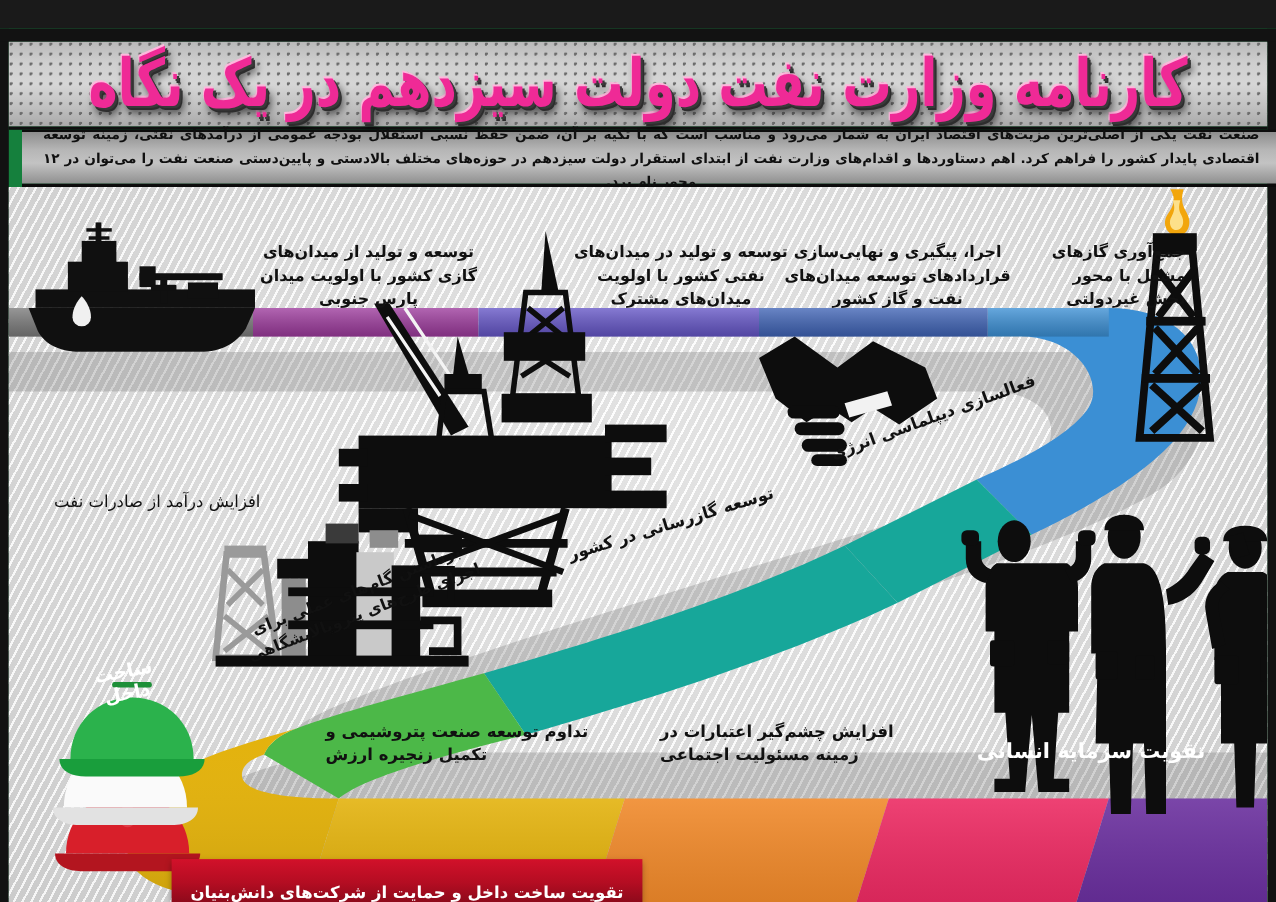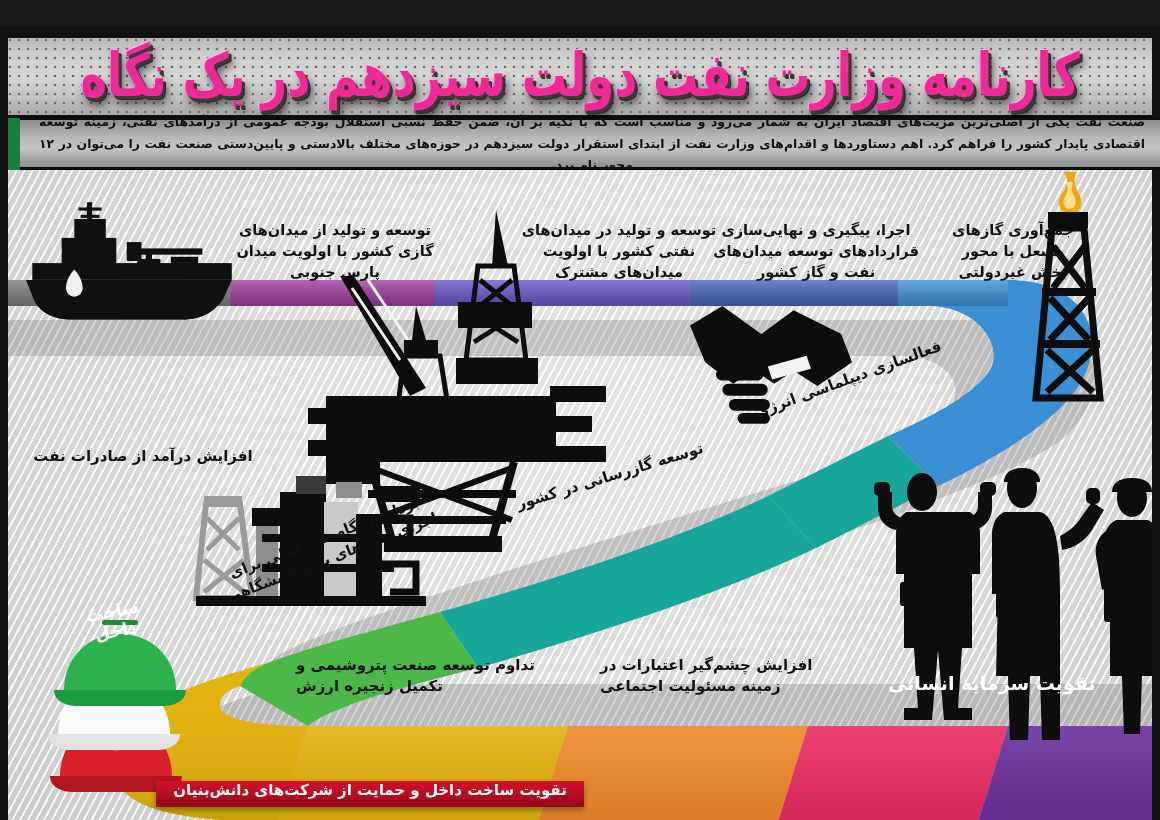--- a/index.html
+++ b/index.html
@@ -63,37 +63,37 @@
 
   
   .ribbon{position:absolute;left:0;top:0;width:1144px;height:654px;}
 
   
   .lbl{position:absolute;font-weight:bold;color:#111;line-height:1.45;}
   .lbl.top{font-size:14.5px;text-align:center;}
 
   .lbl-ship-cap{
     position:absolute;left:10px;top:277px;width:250px;
-    font-size:15px;font-weight:bold;color:#111;text-align:center;
+    font-size:15px;font-weight:normal;color:#111;text-align:center;
   }
 
   
   .rlbl{
     position:absolute;font-weight:bold;color:#111;line-height:1.45;
     white-space:nowrap;transform-origin:50% 50%;
   }
 
   
   .blbl{position:absolute;font-weight:bold;line-height:1.4;text-align:left;}
 
   
   .redbar{
-    position:absolute;left:148px;top:611px;width:428px;height:26px;
+    position:absolute;left:148px;top:611px;width:428px;height:39px;
     background:linear-gradient(180deg,#d2112a 0%,#b40d22 55%,#8e0a1b 100%);
-    display:flex;align-items:flex-start;justify-content:center;
+    display:flex;align-items:flex-end;justify-content:center;
     box-shadow:0 3px 6px rgba(0,0,0,.35);
   }
   .redbar span{color:#fff;font-size:15px;font-weight:bold;white-space:nowrap;}
 </style>
 </head>
 <body>
 
 <div class="stage">
 
   <div class="frame-left"></div>
@@ -340,21 +340,21 @@
         </g>
       </g>
     </svg>
 
     <div class="lbl top" style="left:508px;top:50px;width:206px;">توسعه و تولید در میدان‌های نفتی کشور با اولویت میدان‌های مشترک</div>
 
     <div class="lbl top" style="left:222px;top:50px;width:210px;">توسعه و تولید از میدان‌های گازی کشور با اولویت میدان پارس جنوبی</div>
 
     <div class="lbl top" style="left:700px;top:50px;width:216px;">اجرا، پیگیری و نهایی‌سازی قراردادهای توسعه میدان‌های نفت و گاز کشور</div>
 
-    <div class="lbl top" style="left:940px;top:50px;width:130px;">جمع‌آوری گازهای مشعل با محور بخش غیردولتی</div>
+    <div class="lbl top" style="left:940px;top:50px;width:130px;text-align:right;">جمع‌آوری گازهای مشعل با محور بخش غیردولتی</div>
 
     <div class="lbl-ship-cap">افزایش درآمد از صادرات نفت</div>
 
     <div class="rlbl" style="left:742px;top:199px;font-size:15px;transform:rotate(-20deg);">فعالسازی دیپلماسی انرژی</div>
 
     <div class="rlbl" style="left:505px;top:296px;font-size:15px;transform:rotate(-17deg);">توسعه گازرسانی در کشور</div>
 
     <div class="rlbl" style="left:205px;top:357px;font-size:14.5px;transform:rotate(-21deg);white-space:normal;width:230px;text-align:center;">برداشتن گام‌های عملی برای اجرای طرح‌های پتروپالایشگاهی</div>
 
     <div class="blbl" style="left:288px;top:485px;width:270px;font-size:15px;color:#111;">تداوم توسعه صنعت پتروشیمی و تکمیل زنجیره ارزش</div>

